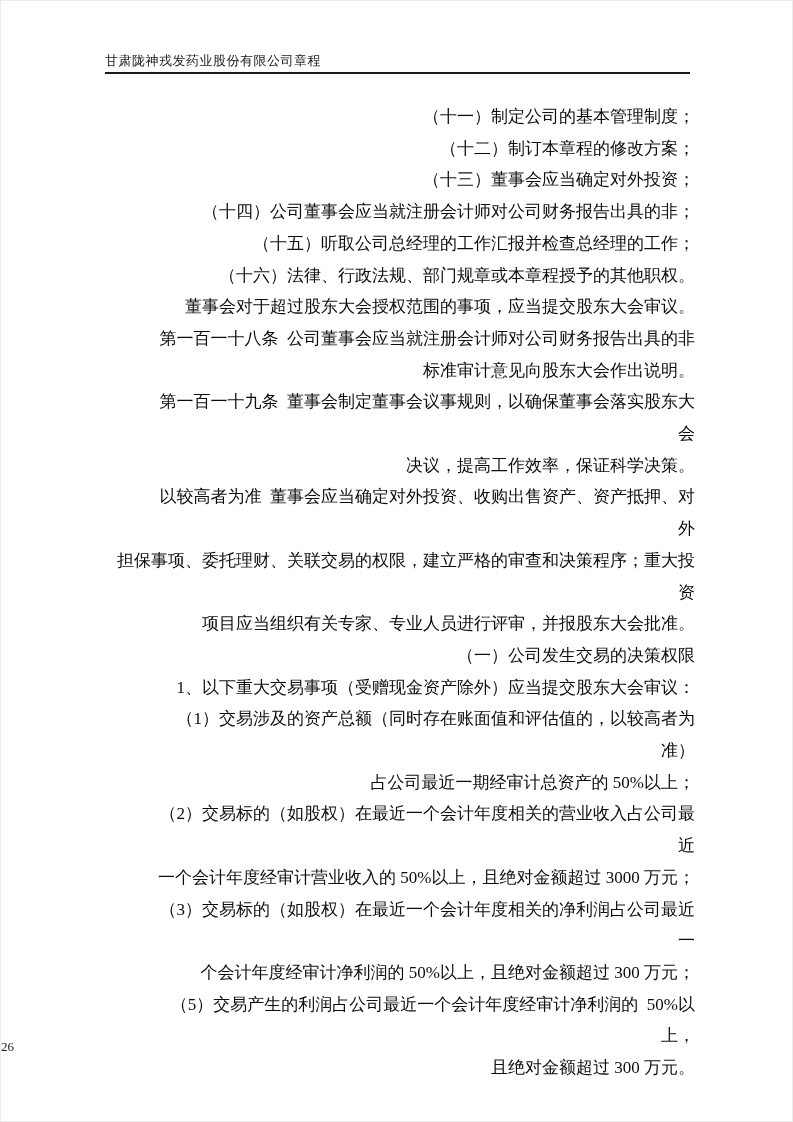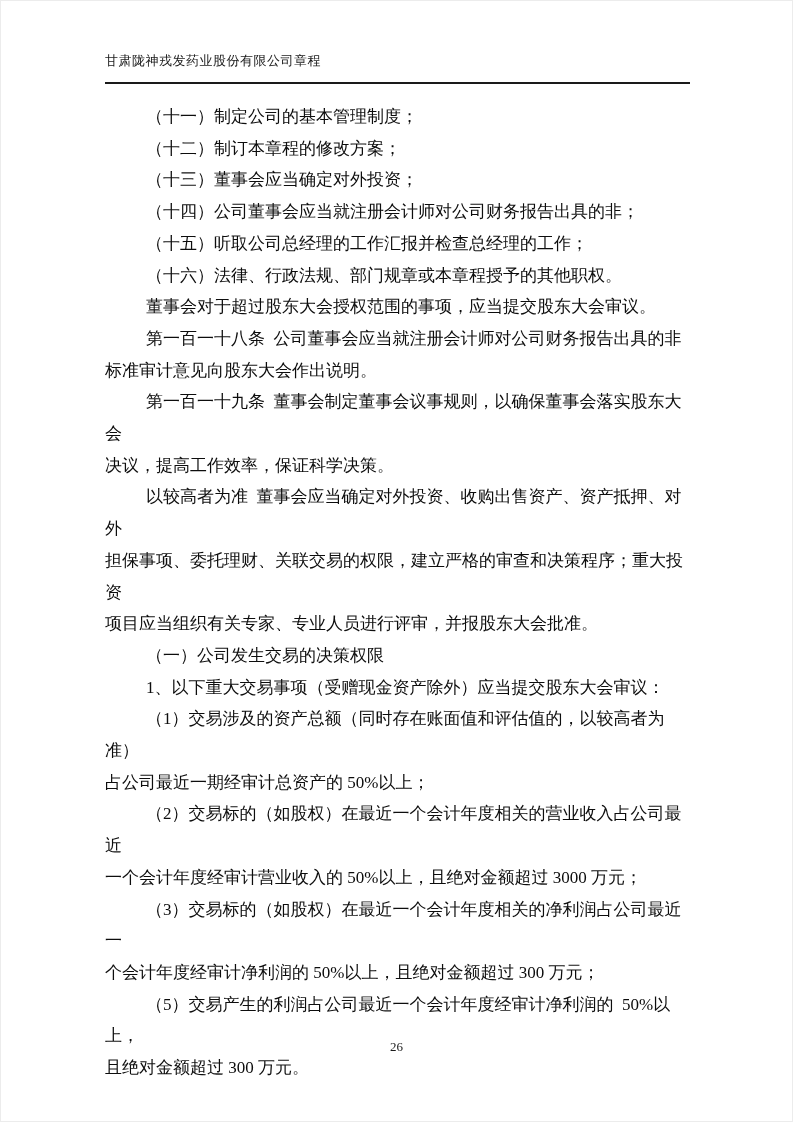--- a/index.html
+++ b/index.html
@@ -16,21 +16,21 @@
     overflow: hidden;
     box-sizing: border-box;
     border: 1px solid #ececec;
     color: #111111;
   }
   .header {
     position: absolute;
     left: 104px;
     top: 52px;
     width: 585px;
-    padding-bottom: 13px;
+    padding-bottom: 3px;
     border-bottom: 2px solid #1a1a1a;
   }
   .header-title {
     font-size: 13px;
     letter-spacing: 0.5px;
     color: #1a1a1a;
     line-height: 16px;
   }
   .doc-body {
     position: absolute;
@@ -41,30 +41,31 @@
     line-height: 31.7px;
     color: #0d0d0d;
     text-align: left;
   }
   .doc-body p.para {
     margin: 0;
     padding: 0;
     text-indent: 41px;
     white-space: pre-wrap;
     word-break: break-all;
+    text-align: right;
   }
   .doc-body .bold {
     font-weight: normal;
   }
   .footer {
     position: absolute;
     left: 0;
     top: 1036px;
     width: 100%;
-    text-align: center;
+    text-align: left;
   }
   .page-number {
     font-size: 13px;
     color: #1a1a1a;
   }
 </style>
 </head>
 <body>
 
 <div class="page">

